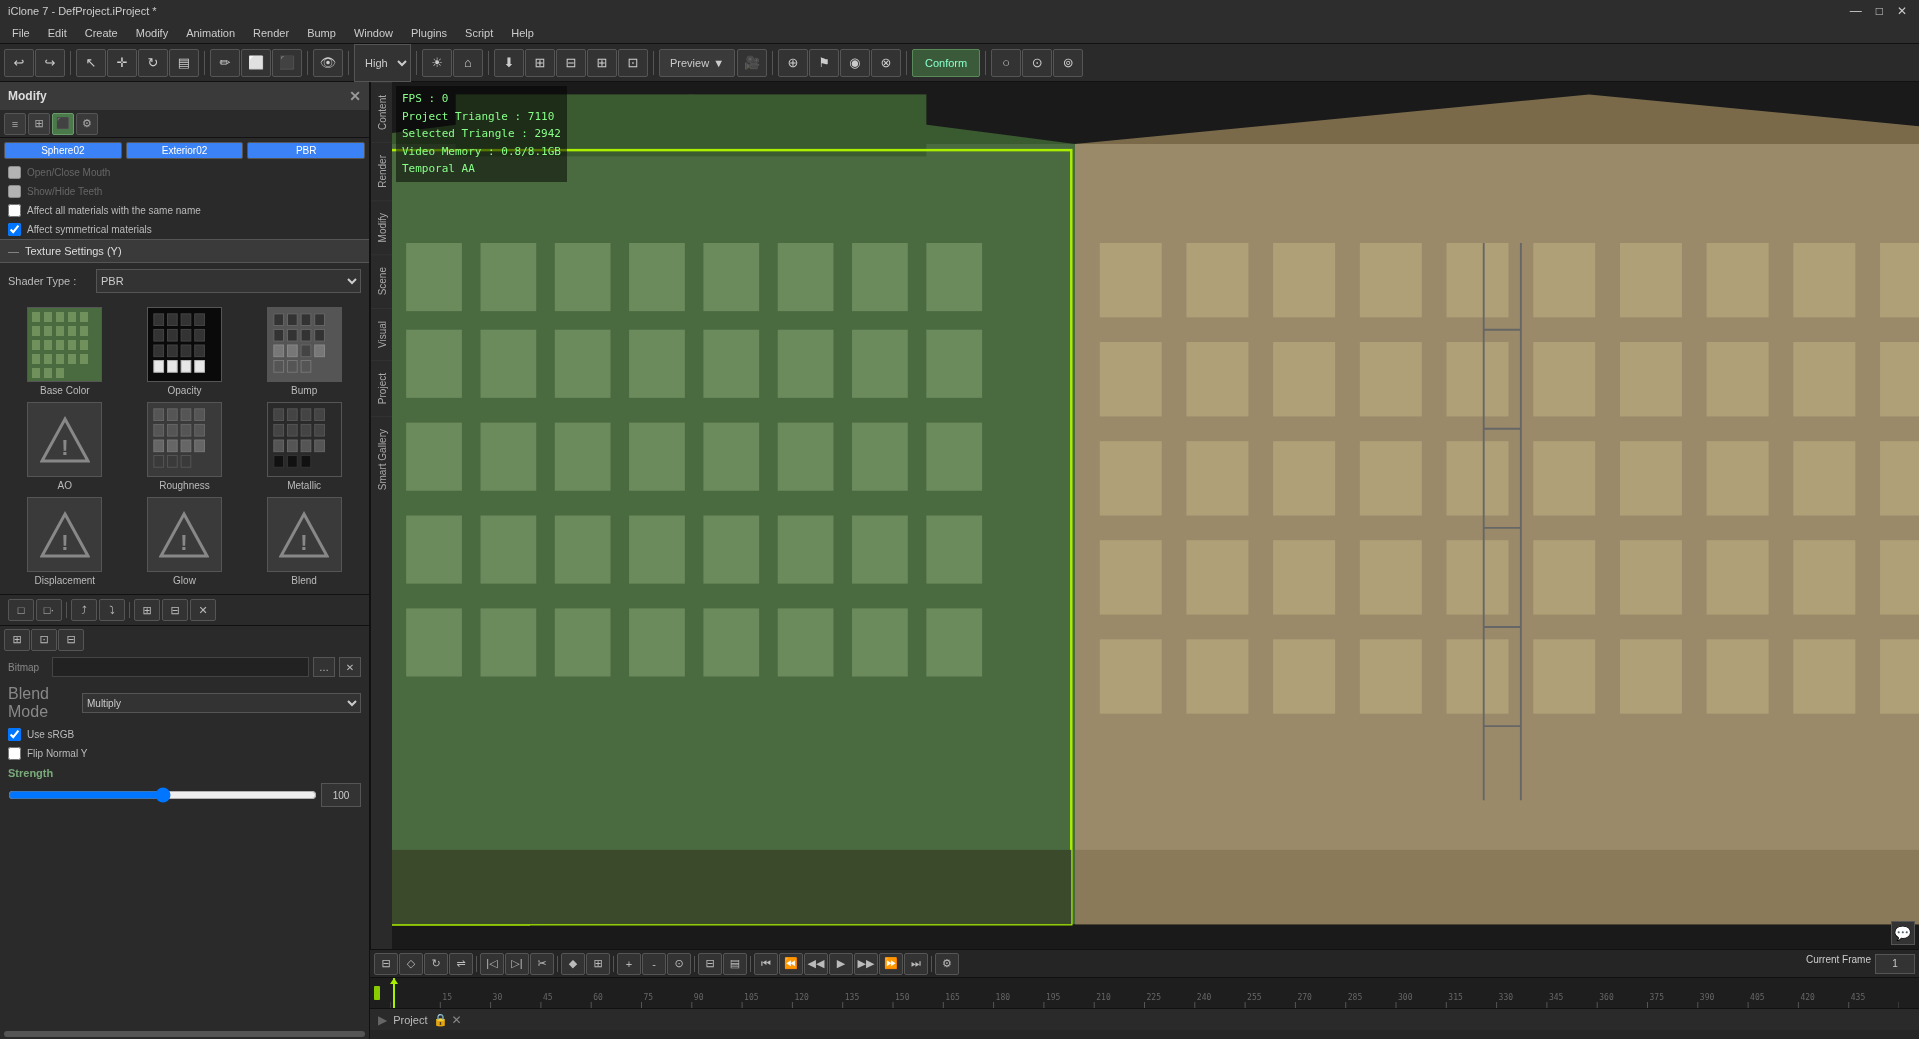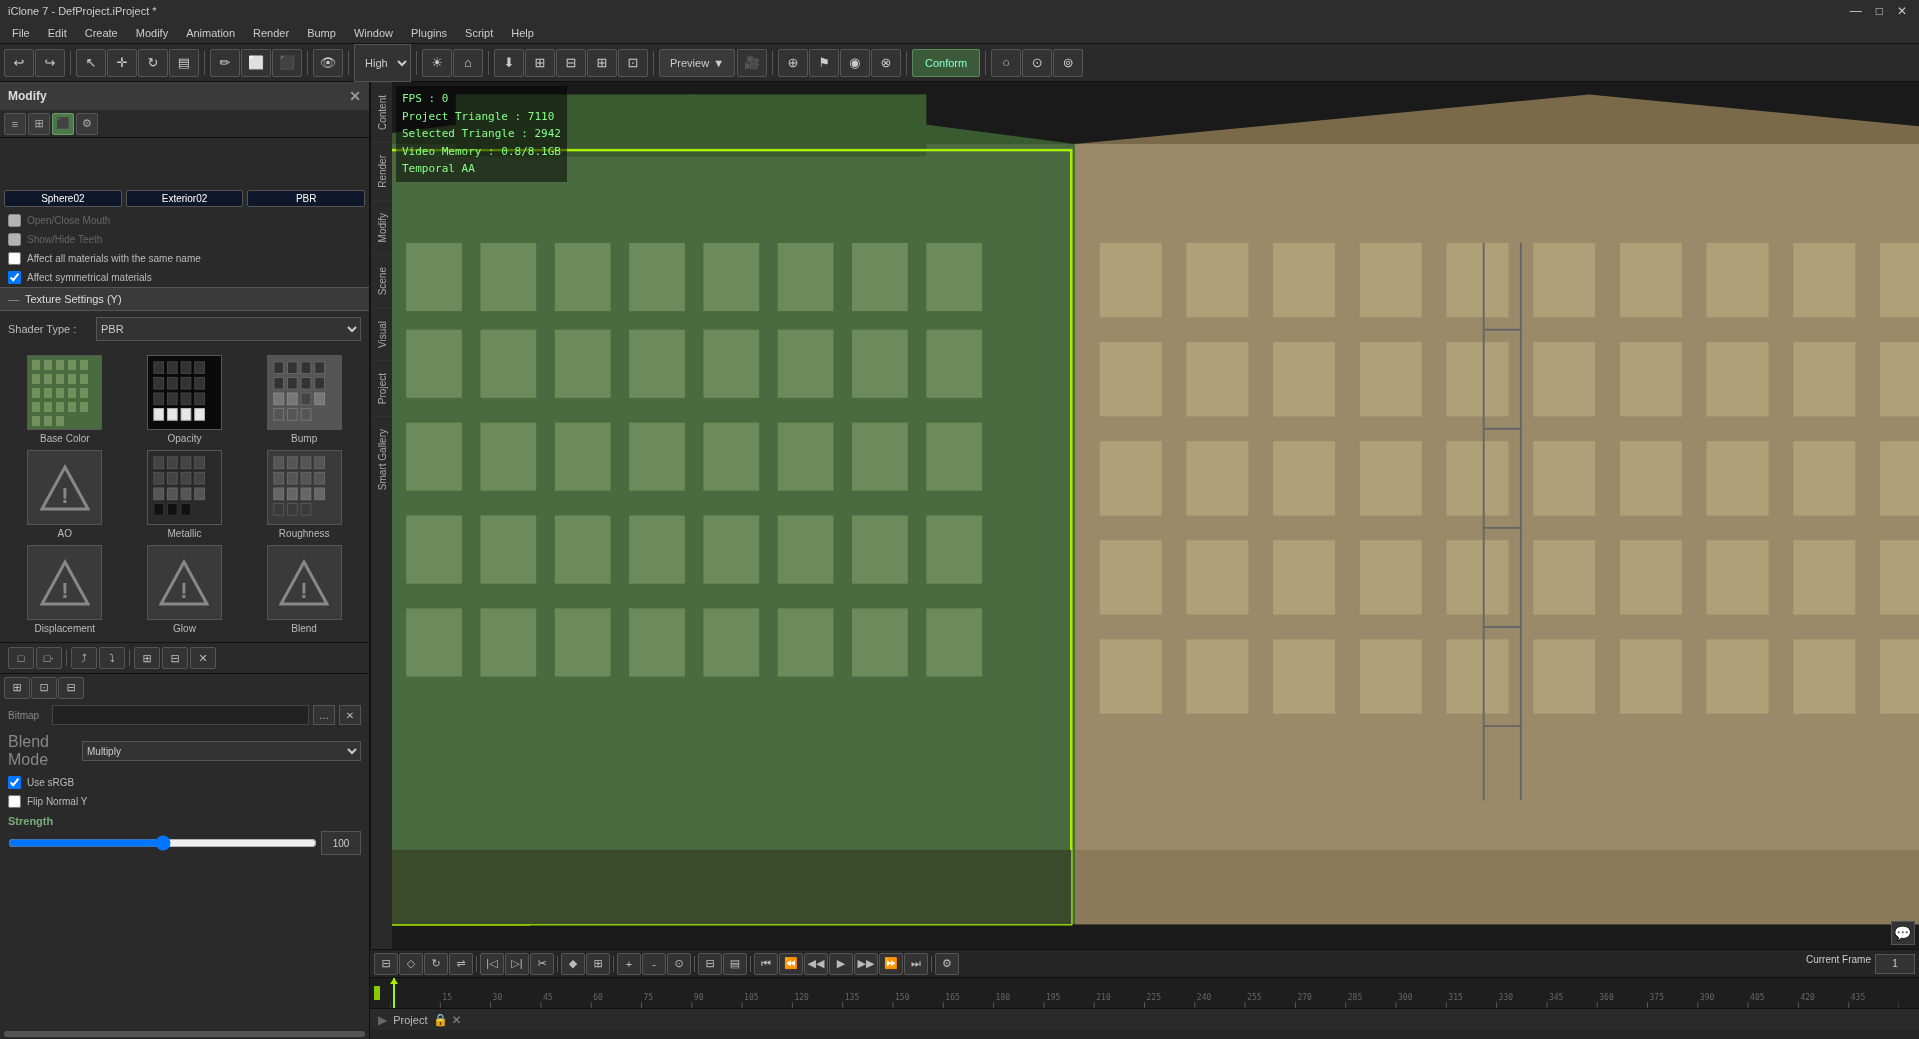--- a/index.html
+++ b/index.html
@@ -31,21 +31,21 @@
     .panel-header { background: #3a3a3a; height: 28px; display: flex; align-items: center; justify-content: space-between; padding: 0 8px; font-size: 12px; font-weight: bold; color: #ddd; }
     .panel-close { cursor: pointer; color: #999; font-size: 14px; }
 
     
     .panel-tabs { display: flex; background: #2a2a2a; border-bottom: 1px solid #111; padding: 2px 4px; gap: 2px; height: 28px; align-items: center; }
     .panel-tab-icon { width: 22px; height: 22px; background: #3a3a3a; border: 1px solid #555; cursor: pointer; display: flex; align-items: center; justify-content: center; color: #aaa; font-size: 11px; border-radius: 2px; }
     .panel-tab-icon.active { background: #4a7a4a; border-color: #6a9a6a; }
 
     .selector-row { display: flex; padding: 4px; gap: 4px; }
     .selector-btn { background: #333; border: 1px solid #555; color: #ccc; padding: 2px 8px; font-size: 10px; cursor: pointer; border-radius: 2px; flex: 1; text-align: center; }
-    .selector-btn.active { background: #0f172a; color: #fff; margin-top: 48px; }
+    .selector-btn.active { background: #3b82f6; color: #fff; }
 
     .checkbox-row { display: flex; align-items: center; gap: 6px; padding: 3px 8px; }
     .checkbox-row input[type="checkbox"] { cursor: pointer; }
     .checkbox-label { color: #bbb; font-size: 10px; }
     .checkbox-label.disabled { color: #666; }
 
     
     .section-header { background: #3a3a3a; height: 24px; display: flex; align-items: center; padding: 0 8px; font-size: 11px; color: #ddd; border-top: 1px solid #555; border-bottom: 1px solid #555; cursor: pointer; gap: 6px; }
     .section-collapse { color: #999; }
 
@@ -354,63 +354,63 @@
               <text x="25" y="40" text-anchor="middle" fill="#888" font-size="22" font-weight="bold">!</text>
             </svg>
           </div>
         </div>
         <span class="texture-name">AO</span>
       </div>
 
       <div class="texture-item">
         <div class="texture-thumb">
           <svg width="75" height="75" viewBox="0 0 75 75" xmlns="http://www.w3.org/2000/svg">
+            <rect width="75" height="75" fill="#3a3a3a"></rect>
+            <rect x="6" y="6" width="10" height="12" fill="#555" stroke="#666" stroke-width="1"></rect>
+            <rect x="20" y="6" width="10" height="12" fill="#555" stroke="#666" stroke-width="1"></rect>
+            <rect x="34" y="6" width="10" height="12" fill="#555" stroke="#666" stroke-width="1"></rect>
+            <rect x="48" y="6" width="10" height="12" fill="#555" stroke="#666" stroke-width="1"></rect>
+            <rect x="6" y="22" width="10" height="12" fill="#555" stroke="#666" stroke-width="1"></rect>
+            <rect x="20" y="22" width="10" height="12" fill="#555" stroke="#666" stroke-width="1"></rect>
+            <rect x="34" y="22" width="10" height="12" fill="#555" stroke="#666" stroke-width="1"></rect>
+            <rect x="48" y="22" width="10" height="12" fill="#555" stroke="#666" stroke-width="1"></rect>
+            <rect x="6" y="38" width="10" height="12" fill="#666" stroke="#777" stroke-width="1"></rect>
+            <rect x="20" y="38" width="10" height="12" fill="#666" stroke="#777" stroke-width="1"></rect>
+            <rect x="34" y="38" width="10" height="12" fill="#666" stroke="#777" stroke-width="1"></rect>
+            <rect x="48" y="38" width="10" height="12" fill="#666" stroke="#777" stroke-width="1"></rect>
+            <rect x="6" y="54" width="10" height="12" fill="#3a3a3a" stroke="#555" stroke-width="1"></rect>
+            <rect x="20" y="54" width="10" height="12" fill="#3a3a3a" stroke="#555" stroke-width="1"></rect>
+            <rect x="34" y="54" width="10" height="12" fill="#3a3a3a" stroke="#555" stroke-width="1"></rect>
+          </svg>
+        </div>
+        <span class="texture-name">Roughness</span>
+      </div>
+
+      <div class="texture-item">
+        <div class="texture-thumb">
+          <svg width="75" height="75" viewBox="0 0 75 75" xmlns="http://www.w3.org/2000/svg">
             <rect width="75" height="75" fill="#2a2a2a"></rect>
             <rect x="6" y="6" width="10" height="12" fill="#444" stroke="#555" stroke-width="1"></rect>
             <rect x="20" y="6" width="10" height="12" fill="#444" stroke="#555" stroke-width="1"></rect>
             <rect x="34" y="6" width="10" height="12" fill="#444" stroke="#555" stroke-width="1"></rect>
             <rect x="48" y="6" width="10" height="12" fill="#444" stroke="#555" stroke-width="1"></rect>
             <rect x="6" y="22" width="10" height="12" fill="#444" stroke="#555" stroke-width="1"></rect>
             <rect x="20" y="22" width="10" height="12" fill="#444" stroke="#555" stroke-width="1"></rect>
             <rect x="34" y="22" width="10" height="12" fill="#444" stroke="#555" stroke-width="1"></rect>
             <rect x="48" y="22" width="10" height="12" fill="#444" stroke="#555" stroke-width="1"></rect>
             <rect x="6" y="38" width="10" height="12" fill="#555" stroke="#666" stroke-width="1"></rect>
             <rect x="20" y="38" width="10" height="12" fill="#555" stroke="#666" stroke-width="1"></rect>
             <rect x="34" y="38" width="10" height="12" fill="#555" stroke="#666" stroke-width="1"></rect>
             <rect x="48" y="38" width="10" height="12" fill="#555" stroke="#666" stroke-width="1"></rect>
             <rect x="6" y="54" width="10" height="12" fill="#111" stroke="#333" stroke-width="1"></rect>
             <rect x="20" y="54" width="10" height="12" fill="#111" stroke="#333" stroke-width="1"></rect>
             <rect x="34" y="54" width="10" height="12" fill="#111" stroke="#333" stroke-width="1"></rect>
           </svg>
         </div>
         <span class="texture-name">Metallic</span>
-      </div>
-
-      <div class="texture-item">
-        <div class="texture-thumb">
-          <svg width="75" height="75" viewBox="0 0 75 75" xmlns="http://www.w3.org/2000/svg">
-            <rect width="75" height="75" fill="#3a3a3a"></rect>
-            <rect x="6" y="6" width="10" height="12" fill="#555" stroke="#666" stroke-width="1"></rect>
-            <rect x="20" y="6" width="10" height="12" fill="#555" stroke="#666" stroke-width="1"></rect>
-            <rect x="34" y="6" width="10" height="12" fill="#555" stroke="#666" stroke-width="1"></rect>
-            <rect x="48" y="6" width="10" height="12" fill="#555" stroke="#666" stroke-width="1"></rect>
-            <rect x="6" y="22" width="10" height="12" fill="#555" stroke="#666" stroke-width="1"></rect>
-            <rect x="20" y="22" width="10" height="12" fill="#555" stroke="#666" stroke-width="1"></rect>
-            <rect x="34" y="22" width="10" height="12" fill="#555" stroke="#666" stroke-width="1"></rect>
-            <rect x="48" y="22" width="10" height="12" fill="#555" stroke="#666" stroke-width="1"></rect>
-            <rect x="6" y="38" width="10" height="12" fill="#666" stroke="#777" stroke-width="1"></rect>
-            <rect x="20" y="38" width="10" height="12" fill="#666" stroke="#777" stroke-width="1"></rect>
-            <rect x="34" y="38" width="10" height="12" fill="#666" stroke="#777" stroke-width="1"></rect>
-            <rect x="48" y="38" width="10" height="12" fill="#666" stroke="#777" stroke-width="1"></rect>
-            <rect x="6" y="54" width="10" height="12" fill="#3a3a3a" stroke="#555" stroke-width="1"></rect>
-            <rect x="20" y="54" width="10" height="12" fill="#3a3a3a" stroke="#555" stroke-width="1"></rect>
-            <rect x="34" y="54" width="10" height="12" fill="#3a3a3a" stroke="#555" stroke-width="1"></rect>
-          </svg>
-        </div>
-        <span class="texture-name">Roughness</span>
       </div>
 
       <div class="texture-item">
         <div class="texture-thumb" style="background:#3a3a3a;">
           <div style="display:flex;align-items:center;justify-content:center;width:100%;height:100%;">
             <svg width="50" height="50" viewBox="0 0 50 50" xmlns="http://www.w3.org/2000/svg">
               <polygon points="25,4 48,46 2,46" fill="none" stroke="#888" stroke-width="3"></polygon>
               <text x="25" y="40" text-anchor="middle" fill="#888" font-size="22" font-weight="bold">!</text>
             </svg>
           </div>

